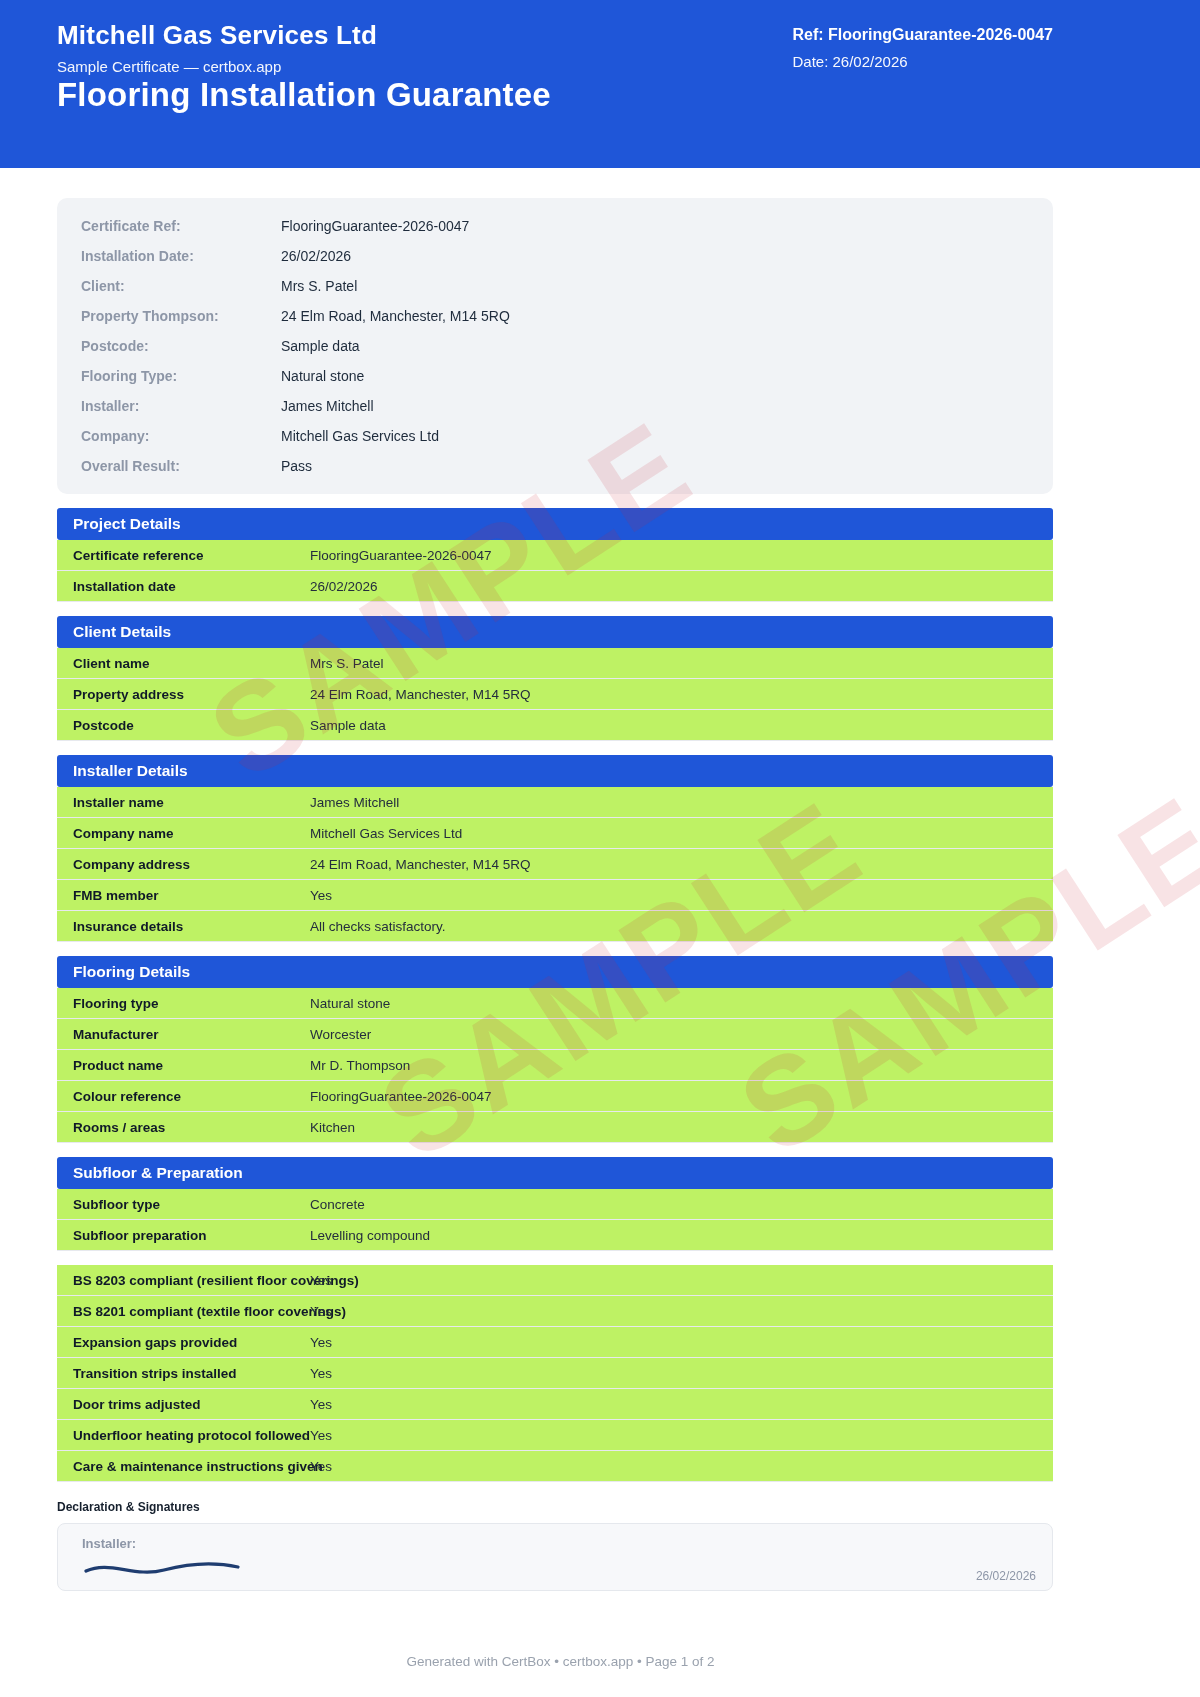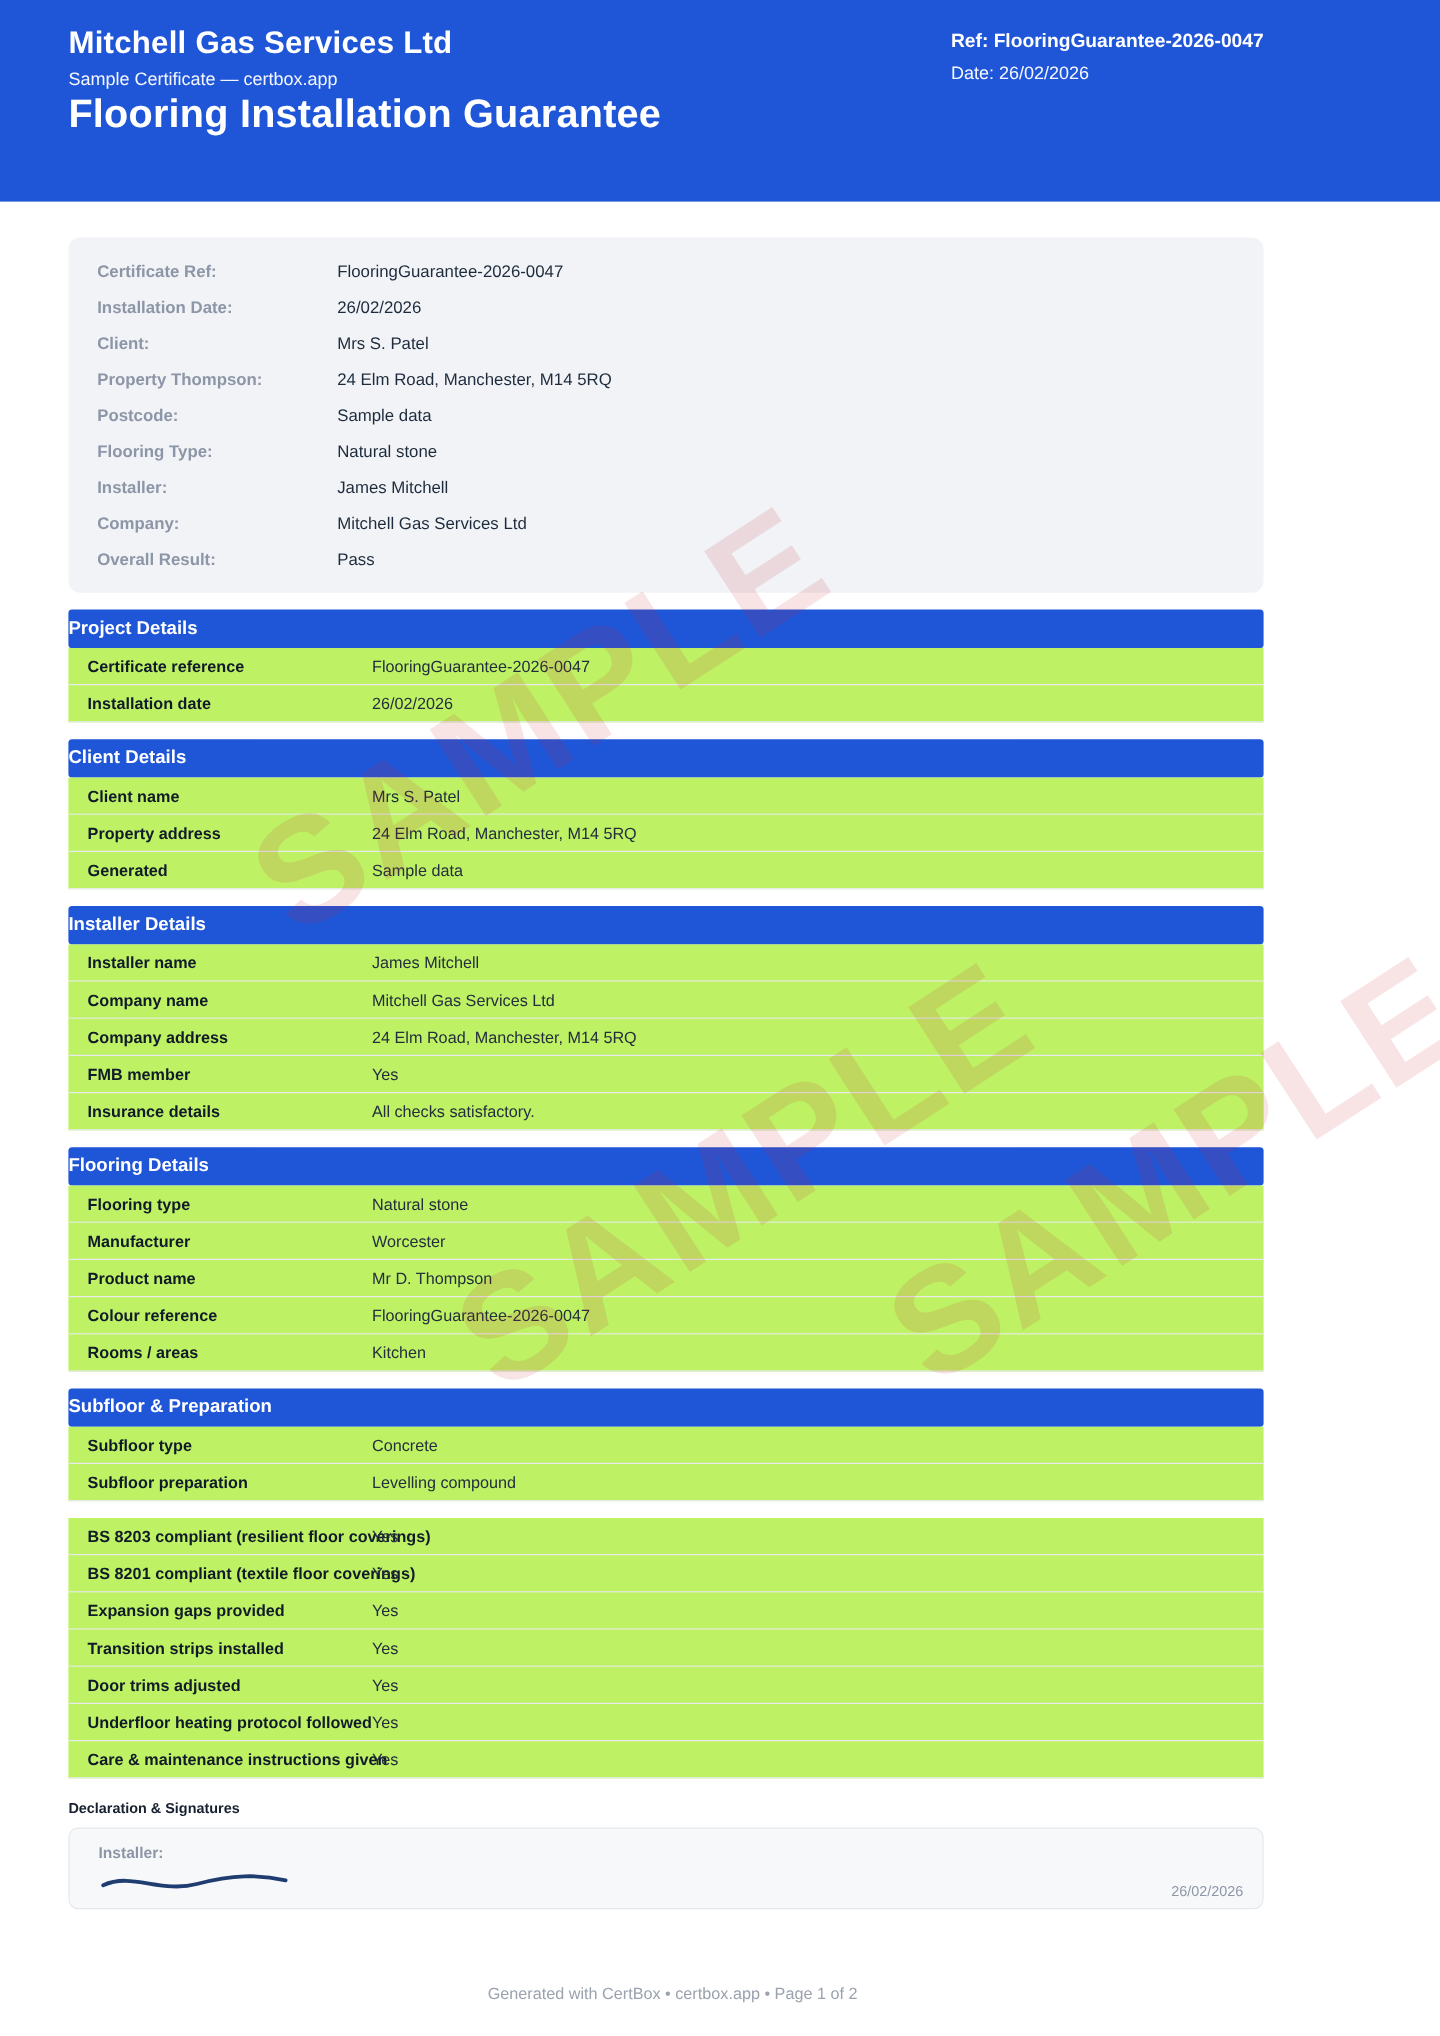--- a/index.html
+++ b/index.html
@@ -32,21 +32,21 @@
   
   .content{position:absolute;left:57px;top:168px;width:996px;z-index:2;}
 
   .summary{margin-top:30px;background:#f1f3f6;border-radius:10px;padding:13px 0;}
   .summary .srow{position:relative;height:30px;}
   .summary .lbl{position:absolute;left:24px;top:7px;font-size:14px;font-weight:bold;color:var(--label-gray);white-space:nowrap;}
   .summary .val{position:absolute;left:224px;top:7px;font-size:14px;color:#1e2b3c;white-space:nowrap;}
 
   .sect{margin-top:14px;}
   .sect .bar{height:32px;line-height:32px;background:var(--accent);color:#fff;font-size:15.5px;font-weight:bold;
-             border-radius:3px;}
+             padding-left:16px;border-radius:3px;}
   .sect .srow{position:relative;height:30px;border-bottom:1px solid var(--row-border);background:#bef264;}
   .sect .lbl{position:absolute;left:16px;top:8px;font-size:13.5px;font-weight:bold;color:#101a28;white-space:nowrap;}
   .sect .val{position:absolute;left:253px;top:8px;font-size:13.5px;color:#242e3d;white-space:nowrap;}
 
   .decl-heading{margin-top:18px;font-size:12px;font-weight:bold;color:var(--ink);}
   .sigbox{position:relative;margin-top:9px;height:66px;background:#f7f8fa;border:1px solid #e5e8ed;border-radius:8px;}
   .sigbox .siglabel{position:absolute;left:24px;top:12px;font-size:13px;font-weight:bold;color:var(--label-gray);}
   .sigbox .squiggle{position:absolute;left:24px;top:34px;}
   .sigbox .sigdate{position:absolute;right:16px;bottom:7px;font-size:12px;color:var(--label-gray);}
 
@@ -143,21 +143,21 @@
     <span class="lbl">Client name</span>
     <span class="val">Mrs S. Patel</span>
   </div>
 
   <div class="srow">
     <span class="lbl">Property address</span>
     <span class="val">24 Elm Road, Manchester, M14 5RQ</span>
   </div>
 
   <div class="srow">
-    <span class="lbl">Generated</span>
+    <span class="lbl">Postcode</span>
     <span class="val">Sample data</span>
   </div>
 </div>
   </section>
 
   <section class="sect">
     <div class="bar">Installer Details</div>
     <div class="rows">
   <div class="srow">
     <span class="lbl">Installer name</span>

